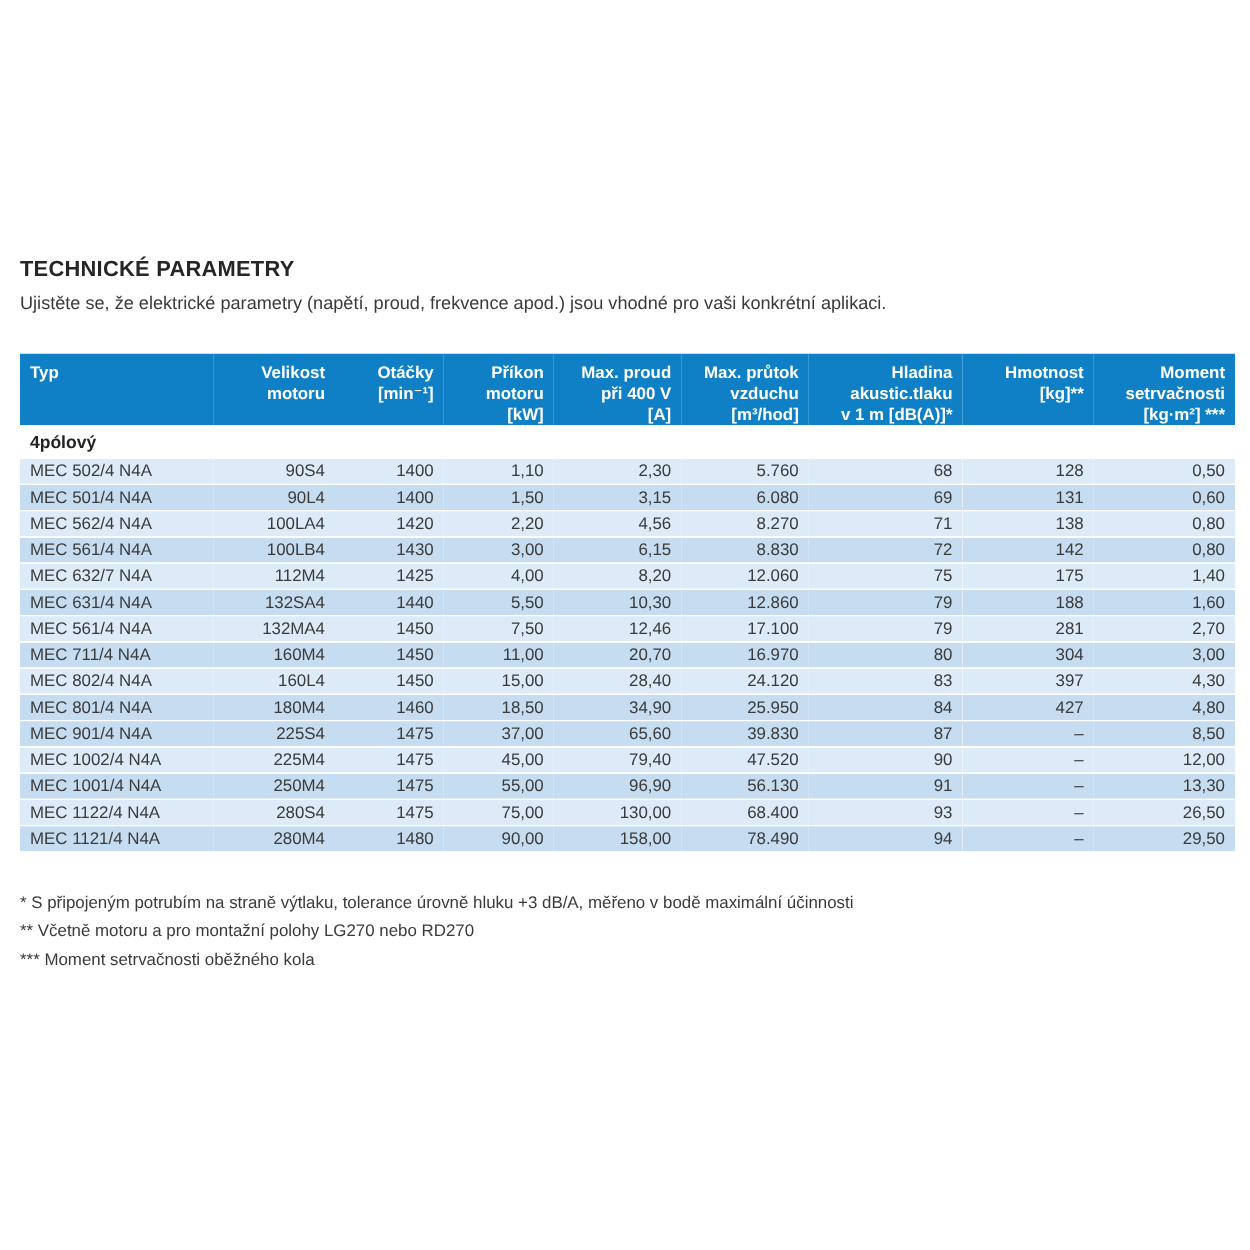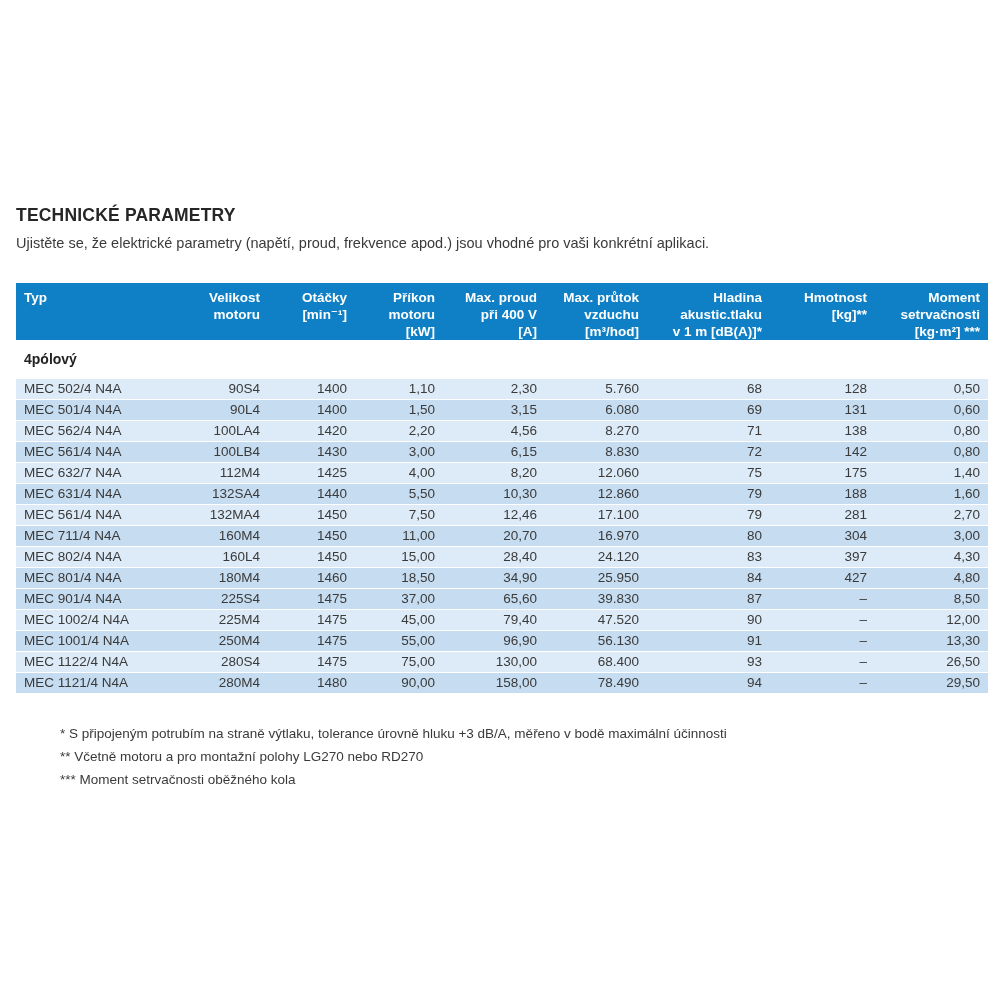--- a/index.html
+++ b/index.html
@@ -47,26 +47,26 @@
     color:#3a3a3a;
     height:20px; line-height:20px;
     padding:0 8px;
     border-bottom:1px solid #ffffff;
     white-space:nowrap;
     overflow:hidden;
   }
   tr.section-row td {
     background:#ffffff;
     font-size:14px; font-weight:bold; color:#222;
-    height:38px; line-height:22px;
+    height:26px; line-height:22px;
   }
   tr.light td { background:var(--row-light,#dcebf7); }
   tr.dark  td { background:var(--row-dark,#c6dcf0); }
 
-  .footnotes { margin-top:28px;margin-left:44px; }
+  .footnotes { margin-top:28px; }
   .footnotes p {
     font-size:13.5px; line-height:23px; color:#3a3a3a;
   }
 </style>
 </head>
 <body>
 
 <div class="page">
   <h1 class="title">TECHNICKÉ PARAMETRY</h1>
   <p class="subtitle">Ujistěte se, že elektrické parametry (napětí, proud, frekvence apod.) jsou vhodné pro vaši konkrétní aplikaci.</p>

